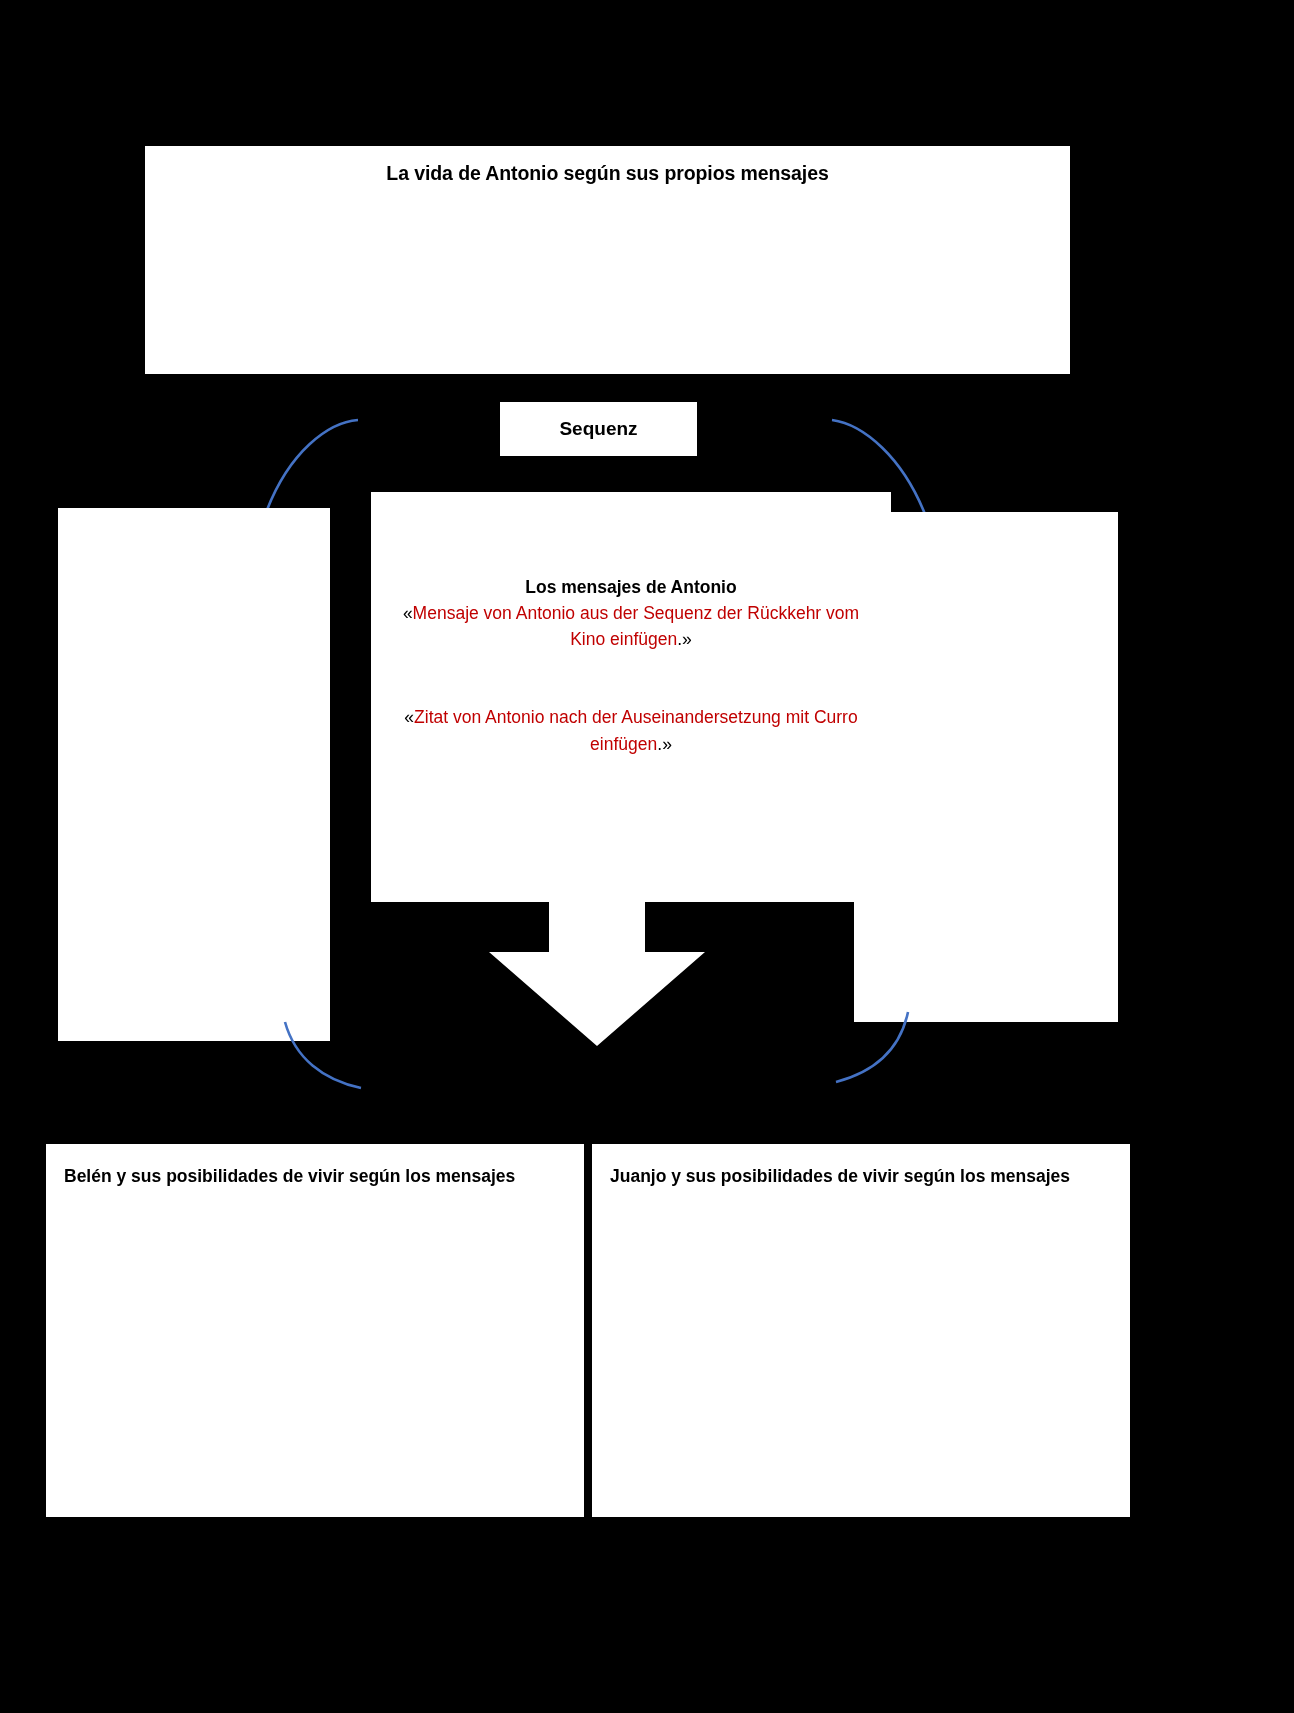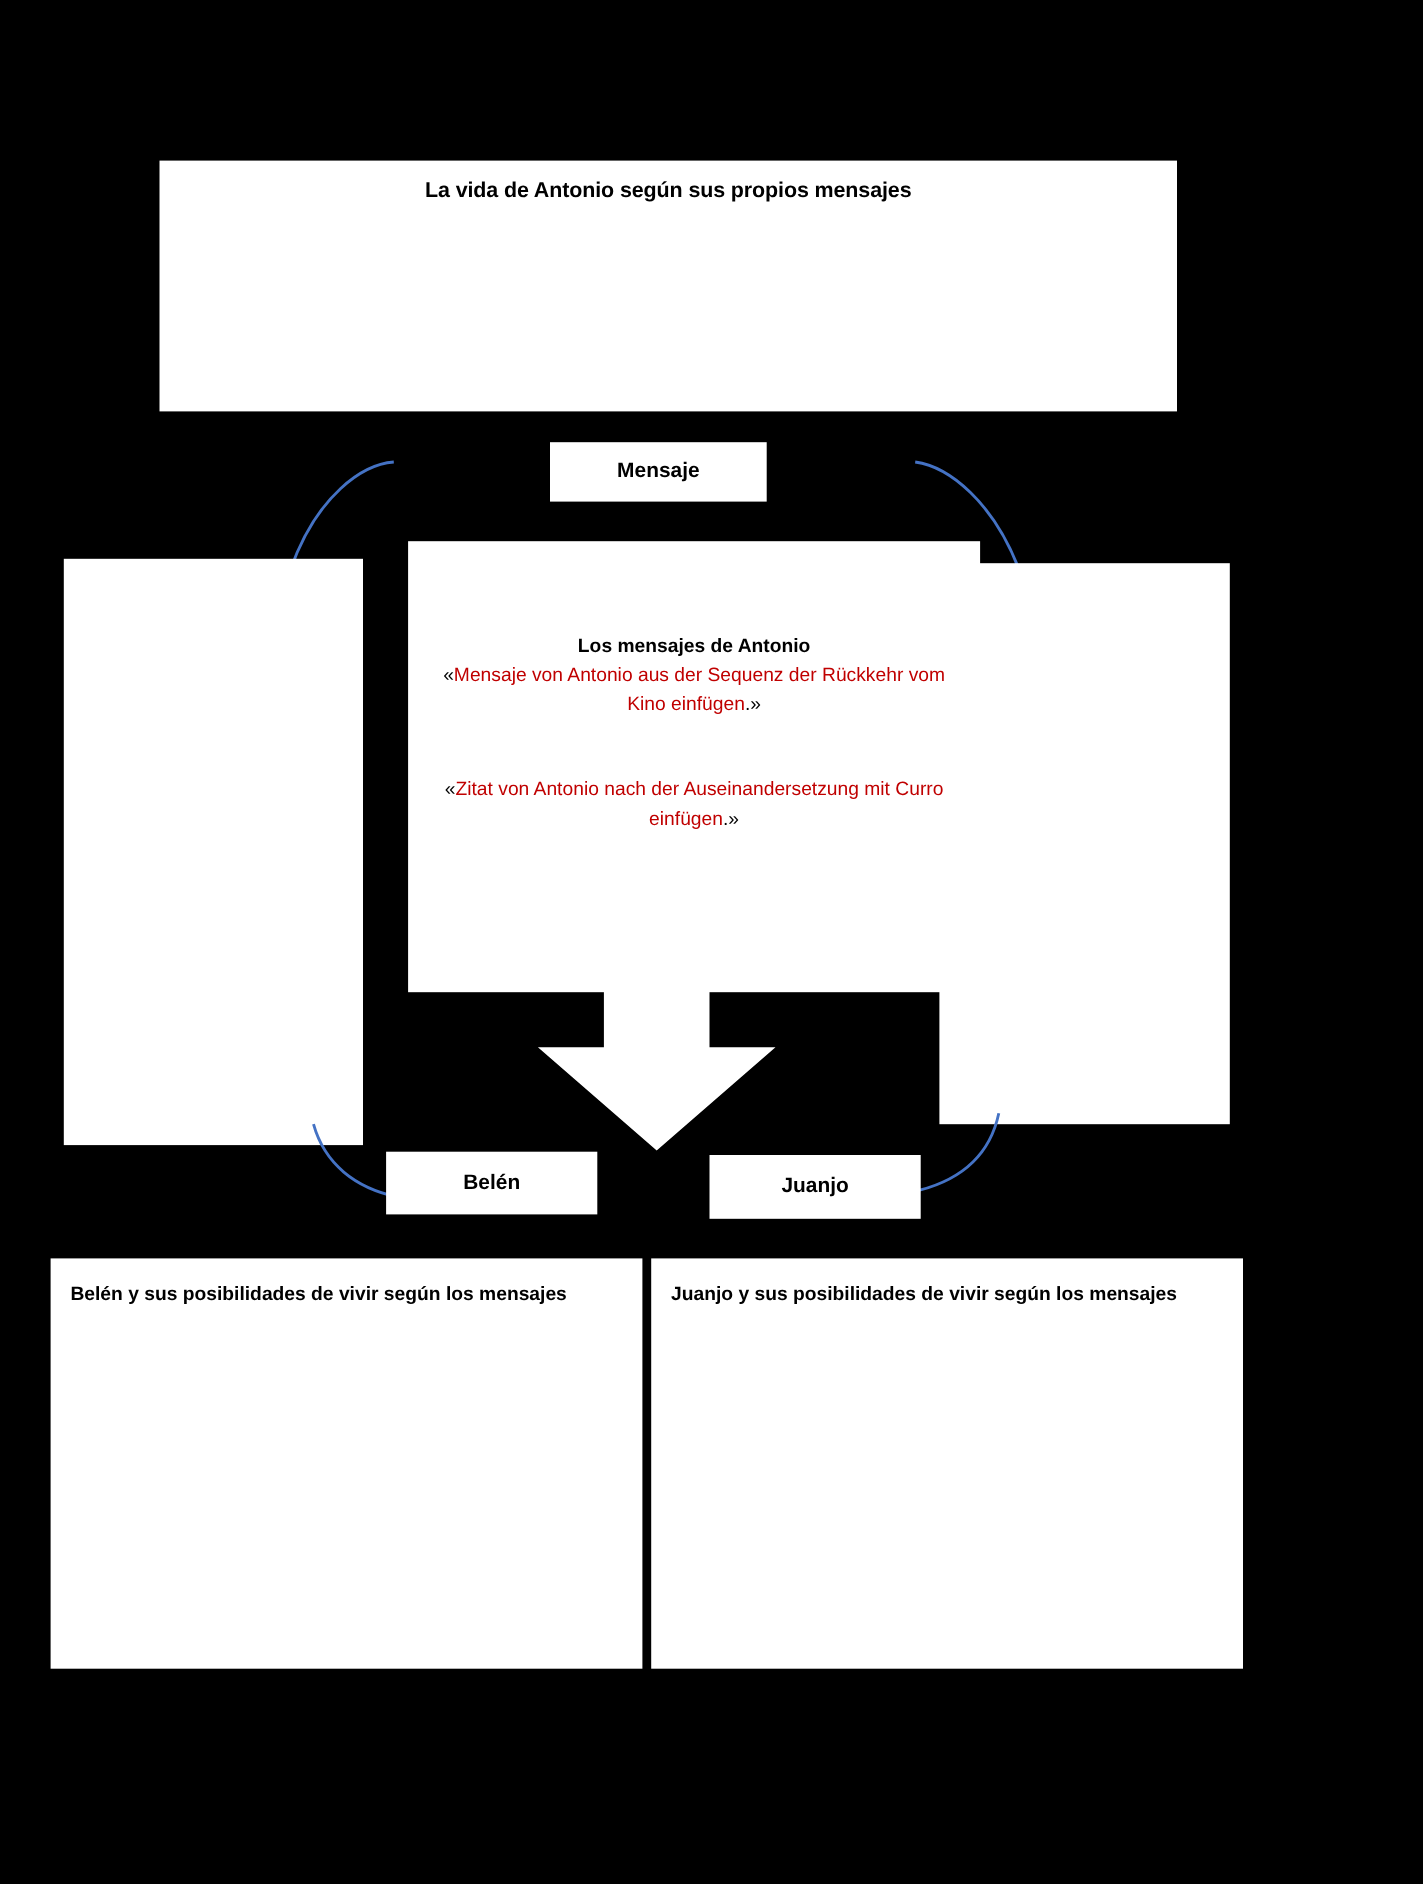--- a/index.html
+++ b/index.html
@@ -151,21 +151,21 @@
 </head>
 <body>
 
 <div id="canvas">
 
   <div class="box title-box">
     <div class="title-text">La vida de Antonio según sus propios mensajes</div>
   </div>
 
   <div class="label-box antonio-label">
-    <span class="label-text">Mensaje</span>
+    <span class="label-text">Sequenz</span>
   </div>
 
   <svg class="connector" style="left:240px; top:410px; width:130px; height:110px;" viewBox="0 0 130 110">
     <path d="M 118 10 C 90 12, 48 40, 24 108" fill="none" stroke="#4472C4" stroke-width="2.6"></path>
   </svg>
   <svg class="connector" style="left:820px; top:412px; width:130px; height:112px;" viewBox="0 0 130 112">
     <path d="M 12 8 C 42 12, 84 44, 108 110" fill="none" stroke="#4472C4" stroke-width="2.6"></path>
   </svg>
 
   <div class="box left-col-box"></div>
@@ -191,27 +191,21 @@
     <polygon points="62,0 158,0 158,52 218,52 110,146 2,52 62,52" fill="#FFFFFF"></polygon>
   </svg>
 
   <svg class="connector" style="left:265px; top:1018px; width:100px; height:80px;" viewBox="0 0 100 80">
     <path d="M 20 4 C 30 40, 58 62, 96 70" fill="none" stroke="#4472C4" stroke-width="2.6"></path>
   </svg>
   <svg class="connector" style="left:830px; top:1008px; width:100px; height:82px;" viewBox="0 0 100 82">
     <path d="M 78 4 C 70 42, 44 64, 6 74" fill="none" stroke="#4472C4" stroke-width="2.6"></path>
   </svg>
 
-  <div class="label-box belen-label">
-    <span class="label-text">Belén</span>
-  </div>
-
-  <div class="label-box juanjo-label">
-    <span class="label-text">Juanjo</span>
-  </div>
+
 
   <div class="box bottom-box bottom-right">
     <div class="bottom-heading">Juanjo y sus posibilidades de vivir según los mensajes</div>
   </div>
 
   <div class="box bottom-box bottom-left">
     <div class="bottom-heading">Belén y sus posibilidades de vivir según los mensajes</div>
   </div>
 
 </div>

